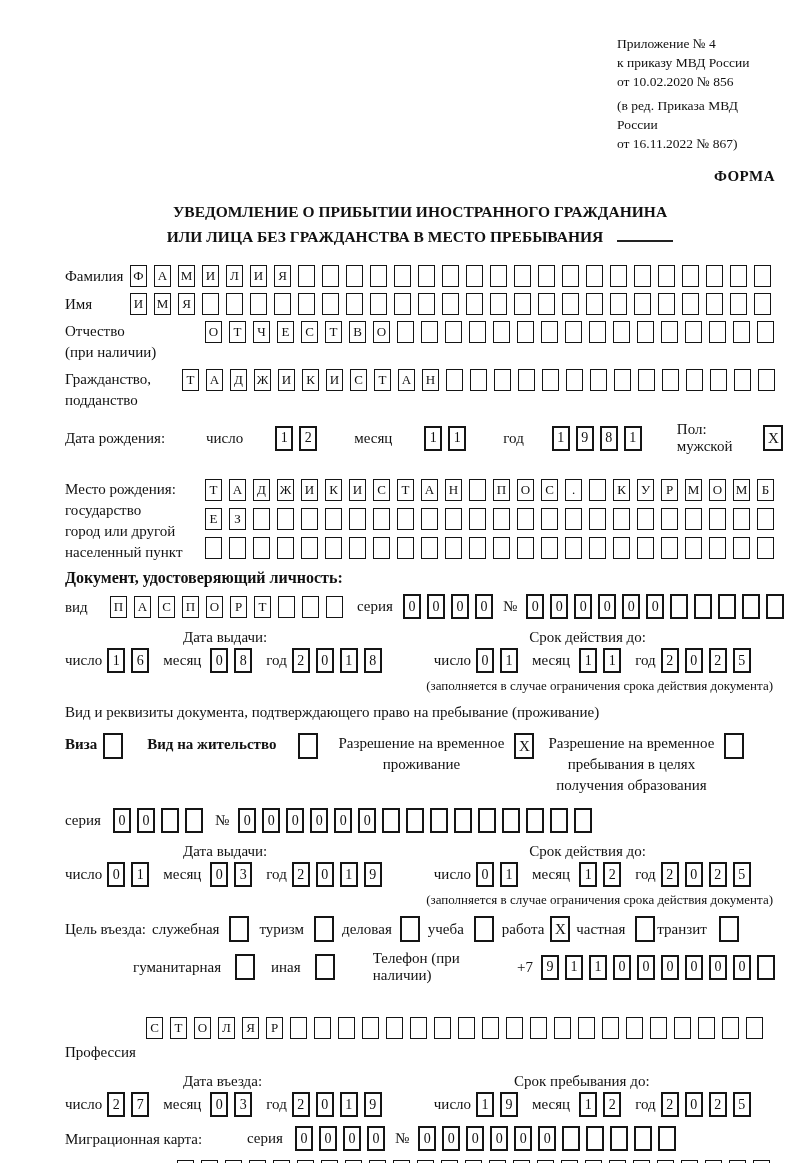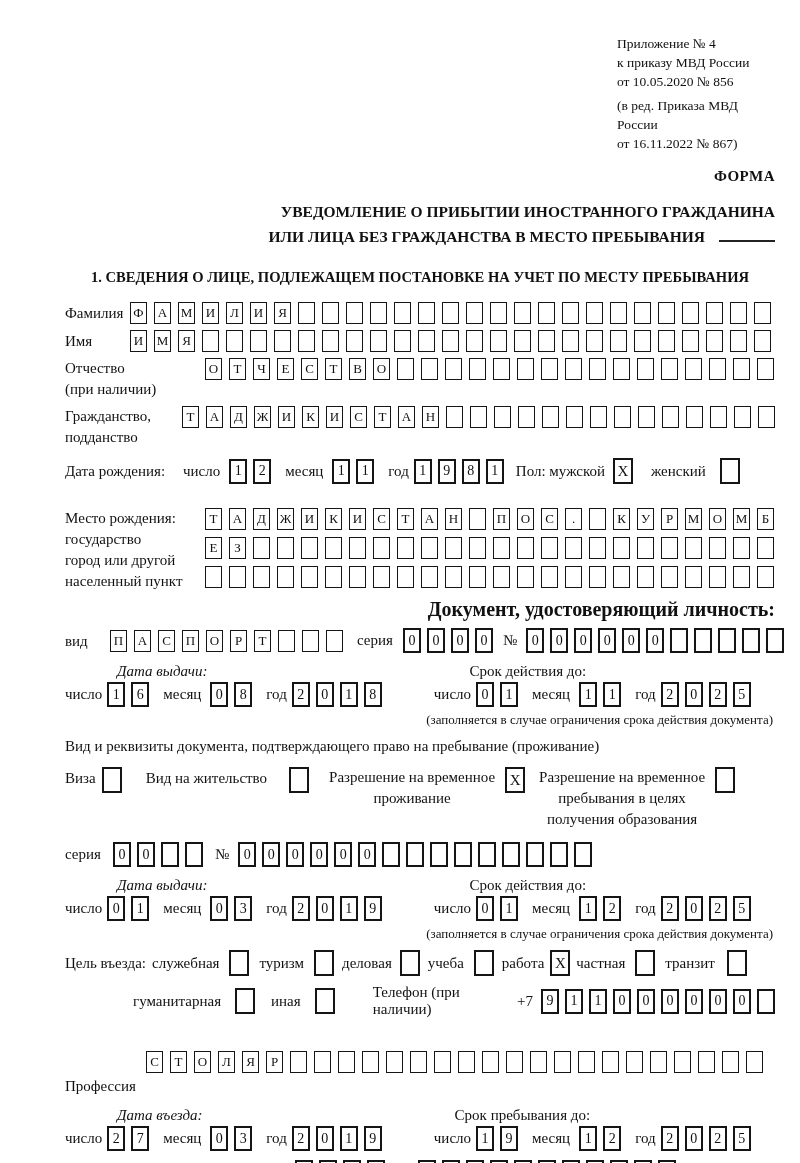--- a/index.html
+++ b/index.html
@@ -10,21 +10,21 @@
     color:#111; font-size:15px;
   }
   .page { position:relative; width:800px; height:1163px; padding:34px 25px 0 65px; background:#fff; }
 
   
   .appendix { margin-left:552px; font-size:13.5px; line-height:19px; }
   .appendix .gap { margin-top:5px; }
 
   .forma { margin-top:15px; text-align:right; font-weight:bold; font-size:15px; letter-spacing:.5px; }
 
-  .title { margin-top:14px; text-align:right; font-weight:bold; font-size:15.5px; line-height:25px; }
+  .title { margin-top:14px; text-align:center; font-weight:bold; font-size:15.5px; line-height:25px; }
   .blankline { display:inline-block; width:56px; border-bottom:2px solid #222; height:14px; margin-left:14px; }
 
   .sec1 { margin-top:20px; text-align:center; font-weight:bold; font-size:14.6px; }
 
   
   .row { display:flex; align-items:center; margin-bottom:6px; }
   .row.top { align-items:flex-start; }
   .mt { margin-top:16px; }
   .lbl { flex:0 0 auto; line-height:22px; }
   .w65 { width:65px; } .w117 { width:117px; } .w140 { width:140px; } .w45 { width:45px; } .w81 { width:81px;margin-top:48px; } .w112 { width:112px; }
@@ -48,58 +48,57 @@
     display:inline-flex; align-items:center; justify-content:center;
     font-size:15px; flex:0 0 auto; background:#fff;
   }
 
   .dlabel { margin:0 9px 0 14px; }
   .dlabel.first { margin-left:0; }
   .dlabel.tight { margin-right:5px; }
   .grp2 { margin-left:52px; }
 
   .dates-head { display:flex; font-size:15px; margin:10px 0 2px 0; }
-  .dh1 { margin-left:52px;font-style:italic; }
+  .dh1 { margin-left:118px; }
   .dh2 { margin-left:262px; }
   .dh2.v2 { margin-left:252px; }
 
   .note-right { text-align:right; font-size:13px; margin:-1px 2px 8px 0; }
 
-  .center-head { text-align:right; font-weight:bold; font-size:20px; margin:6px 0 7px 0; }
+  .center-head { text-align:left; font-weight:bold; font-size:16px; margin:6px 0 7px 0; }
 
   .plain { line-height:21px; }
   .permits { margin-top:10px; }
   .permits .cb { margin-left:10px; }
-  .p-lbl { line-height:22px; }
+  .p-lbl { line-height:22px;font-weight:bold; }
   .p-center { text-align:center; line-height:21px; }
 
   .stack { display:flex; flex-direction:column; }
   .brows { display:flex; flex-direction:column; gap:7px; }
 </style>
 </head>
 <body>
 
 <div class="page">
 
   <div class="appendix">
     <div>Приложение № 4</div>
     <div>к приказу МВД России</div>
-    <div>от 10.05.2020 № 856</div>
+    <div>от 10.02.2020 № 856</div>
     <div class="gap">(в ред. Приказа МВД России</div>
     <div>от 16.11.2022 № 867)</div>
   </div>
 
   <div class="forma">ФОРМА</div>
 
   <div class="title">
     <div>УВЕДОМЛЕНИЕ О ПРИБЫТИИ ИНОСТРАННОГО ГРАЖДАНИНА</div>
     <div><span>ИЛИ ЛИЦА БЕЗ ГРАЖДАНСТВА В МЕСТО ПРЕБЫВАНИЯ</span><span class="blankline"></span></div>
   </div>
 
-  <div class="sec1">1. СВЕДЕНИЯ О ЛИЦЕ, ПОДЛЕЖАЩЕМ ПОСТАНОВКЕ НА УЧЕТ ПО МЕСТУ ПРЕБЫВАНИЯ</div>
 
   <div class="row mt">
     <div class="lbl w65">Фамилия</div>
     <div class="cells">
         <span class="cell">Ф</span>
         <span class="cell">А</span>
         <span class="cell">М</span>
         <span class="cell">И</span>
         <span class="cell">Л</span>
         <span class="cell">И</span>
@@ -220,21 +219,21 @@
         <span class="cell"></span>
         <span class="cell"></span>
         <span class="cell"></span>
         <span class="cell"></span>
         <span class="cell"></span>
         <span class="cell"></span>
         <span class="cell"></span>
       </div>
   </div>
 
-  <div class="row" style="margin-top:10px;">
+  <div class="row" style="margin-top:10px;gap:23px;">
     <span class="lbl" style="width:118px;">Дата рождения:</span>
     <span class="dlabel first">число</span>
     <div class="cells lg">
         <span class="cell-lg">1</span>
         <span class="cell-lg">2</span>
       </div>
     <span class="dlabel">месяц</span>
     <div class="cells lg">
         <span class="cell-lg">1</span>
         <span class="cell-lg">1</span>
@@ -519,21 +518,21 @@
     <span style="margin-left:10px;">туризм</span>
     <span class="cb" style="margin-left:10px;"></span>
     <span style="margin-left:8px;">деловая</span>
     <span class="cb" style="margin-left:8px;"></span>
     <span style="margin-left:8px;">учеба</span>
     <span class="cb" style="margin-left:10px;"></span>
     <span style="margin-left:8px;">работа</span>
     <span class="cb" style="margin-left:6px;">X</span>
     <span style="margin-left:6px;">частная</span>
     <span class="cb" style="margin-left:10px;"></span>
-    <span style="margin-left:10px;">транзит</span>
+    <span style="margin-left:2px;">транзит</span>
     <span class="cb" style="margin-left:12px;"></span>
   </div>
 
   <div class="row" style="margin-top:8px;">
     <span style="margin-left:68px;">гуманитарная</span>
     <span class="cb" style="margin-left:14px;"></span>
     <span style="margin-left:16px;">иная</span>
     <span class="cb" style="margin-left:14px;"></span>
     <span style="margin-left:38px;">Телефон (при наличии)</span>
     <span style="margin-left:34px;">+7</span>

